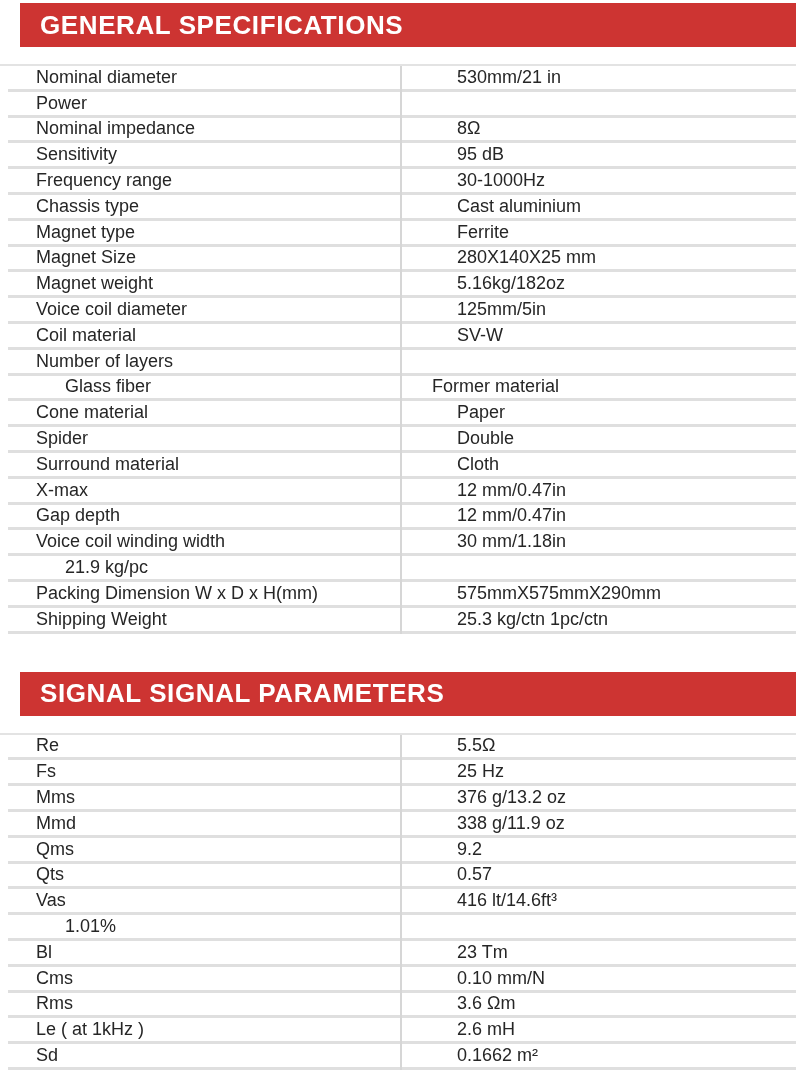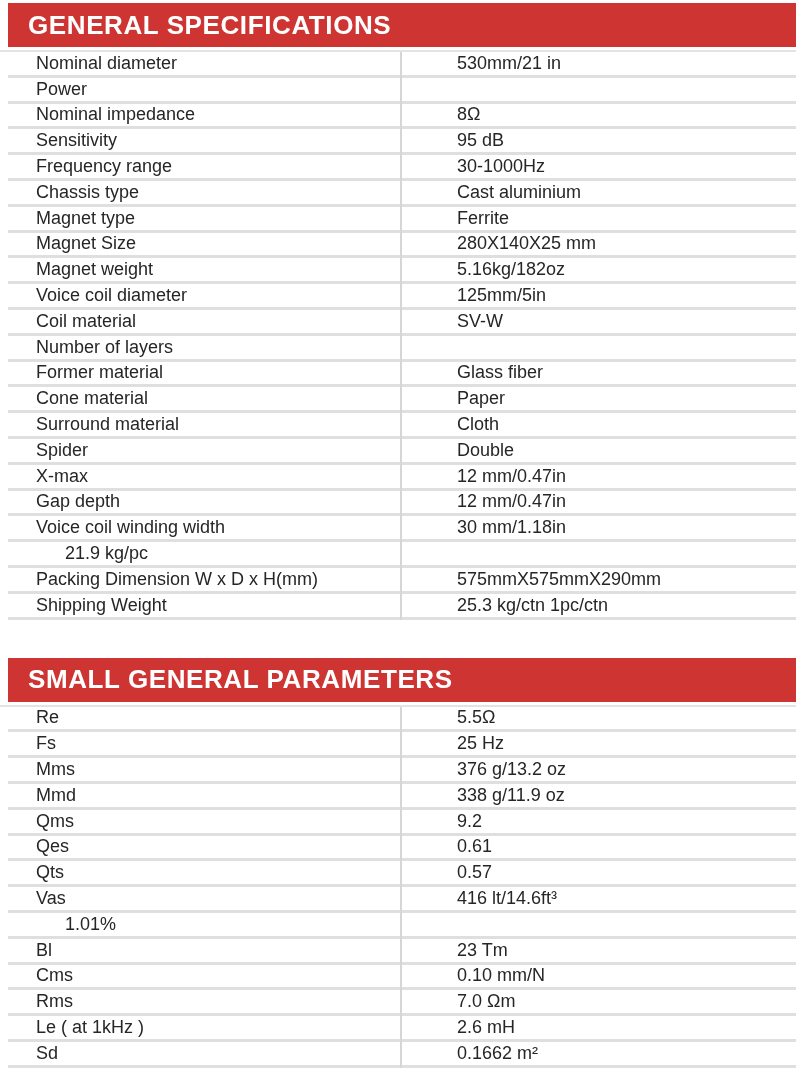--- a/index.html
+++ b/index.html
@@ -29,26 +29,27 @@
   .section-header {
     background: var(--accent);
     height: 44px;
     display: flex;
     align-items: center;
     padding-left: 20px;
     color: var(--header-text);
     font-weight: bold;
     font-size: 26px;
     letter-spacing: 0.6px;
+    margin-left: 12px;
   }
   .section-general { padding-top: 3px; }
   .section-small-signal { margin-top: 38px; }
   .spec-table {
     position: relative;
-    margin-top: 3px;
+    margin-top: 17px;
     border-top: 2px solid #e3e3e3;
     margin-left: -8px;  
     padding-left: 8px;
   }
   .spec-table::before {
     
     content: "";
     position: absolute;
     left: 400px;
     top: 0;
@@ -135,40 +136,40 @@
   <div class="row">
     <div class="cell label">Coil material</div>
     <div class="cell value">SV-W</div>
   </div>
 
   <div class="row">
     <div class="cell label">Number of layers</div>
   </div>
 
   <div class="row">
+    <div class="cell value">Glass fiber</div>
     <div class="cell label">Former material</div>
-    <div class="cell value">Glass fiber</div>
   </div>
 
   <div class="row">
     <div class="cell label">Cone material</div>
     <div class="cell value">Paper</div>
   </div>
 
   <div class="row">
+    <div class="cell label">Spider</div>
+    <div class="cell value">Double</div>
+  </div>
+
+  <div class="row">
     <div class="cell label">Surround material</div>
     <div class="cell value">Cloth</div>
   </div>
 
   <div class="row">
-    <div class="cell label">Spider</div>
-    <div class="cell value">Double</div>
-  </div>
-
-  <div class="row">
     <div class="cell label">X-max</div>
     <div class="cell value">12 mm/0.47in</div>
   </div>
 
   <div class="row">
     <div class="cell label">Gap depth</div>
     <div class="cell value">12 mm/0.47in</div>
   </div>
 
   <div class="row">
@@ -186,21 +187,21 @@
   </div>
 
   <div class="row">
     <div class="cell label">Shipping Weight</div>
     <div class="cell value">25.3 kg/ctn 1pc/ctn</div>
   </div>
 </div>
   </div>
 
   <div class="section section-small-signal">
-    <div class="section-header">SMALL GENERAL PARAMETERS</div>
+    <div class="section-header">SIGNAL SIGNAL PARAMETERS</div>
     <div class="spec-table">
   <div class="row">
     <div class="cell label">Re</div>
     <div class="cell value">5.5Ω</div>
   </div>
 
   <div class="row">
     <div class="cell label">Fs</div>
     <div class="cell value">25 Hz</div>
   </div>
@@ -213,24 +214,20 @@
   <div class="row">
     <div class="cell label">Mmd</div>
     <div class="cell value">338 g/11.9 oz</div>
   </div>
 
   <div class="row">
     <div class="cell label">Qms</div>
     <div class="cell value">9.2</div>
   </div>
 
-  <div class="row">
-    <div class="cell label">Qes</div>
-    <div class="cell value">0.61</div>
-  </div>
 
   <div class="row">
     <div class="cell label">Qts</div>
     <div class="cell value">0.57</div>
   </div>
 
   <div class="row">
     <div class="cell label">Vas</div>
     <div class="cell value">416 lt/14.6ft³</div>
   </div>
@@ -244,21 +241,21 @@
     <div class="cell value">23 Tm</div>
   </div>
 
   <div class="row">
     <div class="cell label">Cms</div>
     <div class="cell value">0.10 mm/N</div>
   </div>
 
   <div class="row">
     <div class="cell label">Rms</div>
-    <div class="cell value">7.0 Ωm</div>
+    <div class="cell value">3.6 Ωm</div>
   </div>
 
   <div class="row">
     <div class="cell label">Le ( at 1kHz )</div>
     <div class="cell value">2.6 mH</div>
   </div>
 
   <div class="row">
     <div class="cell label">Sd</div>
     <div class="cell value">0.1662 m²</div>

